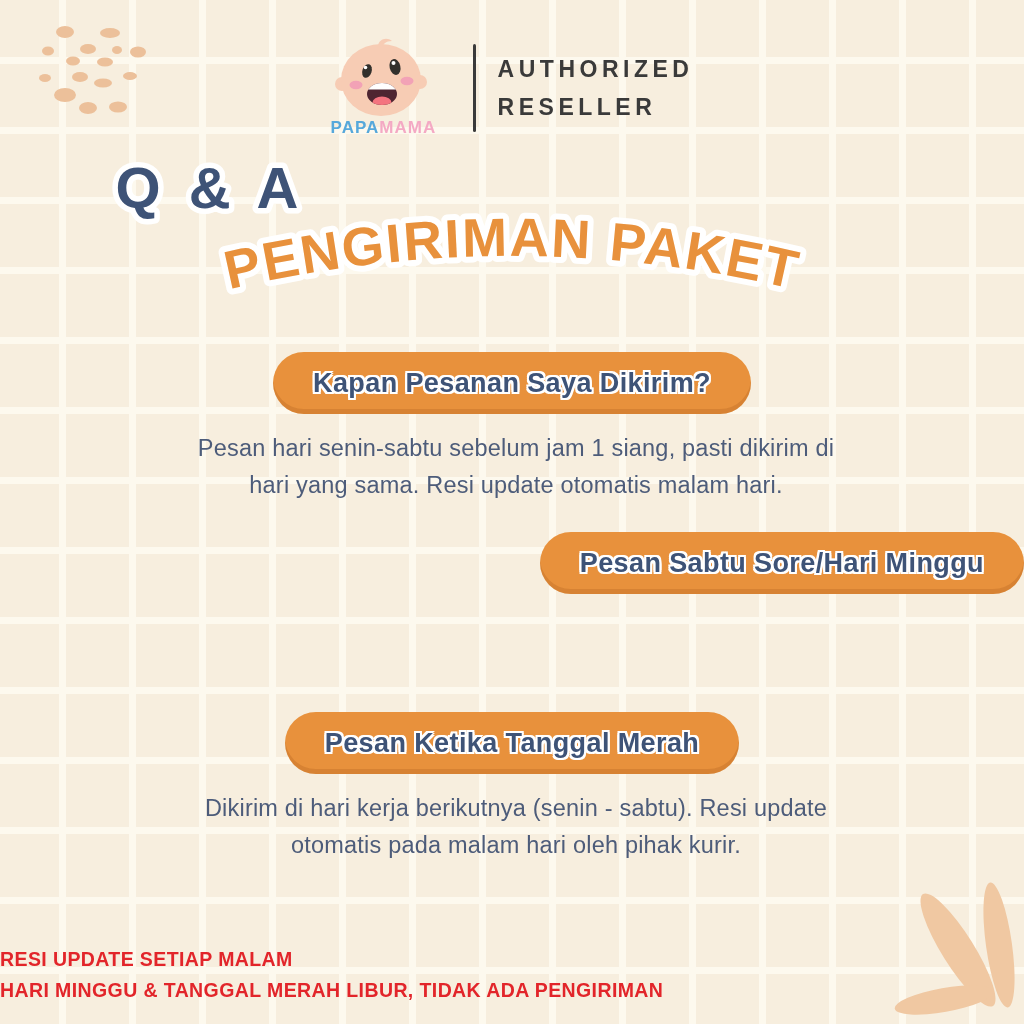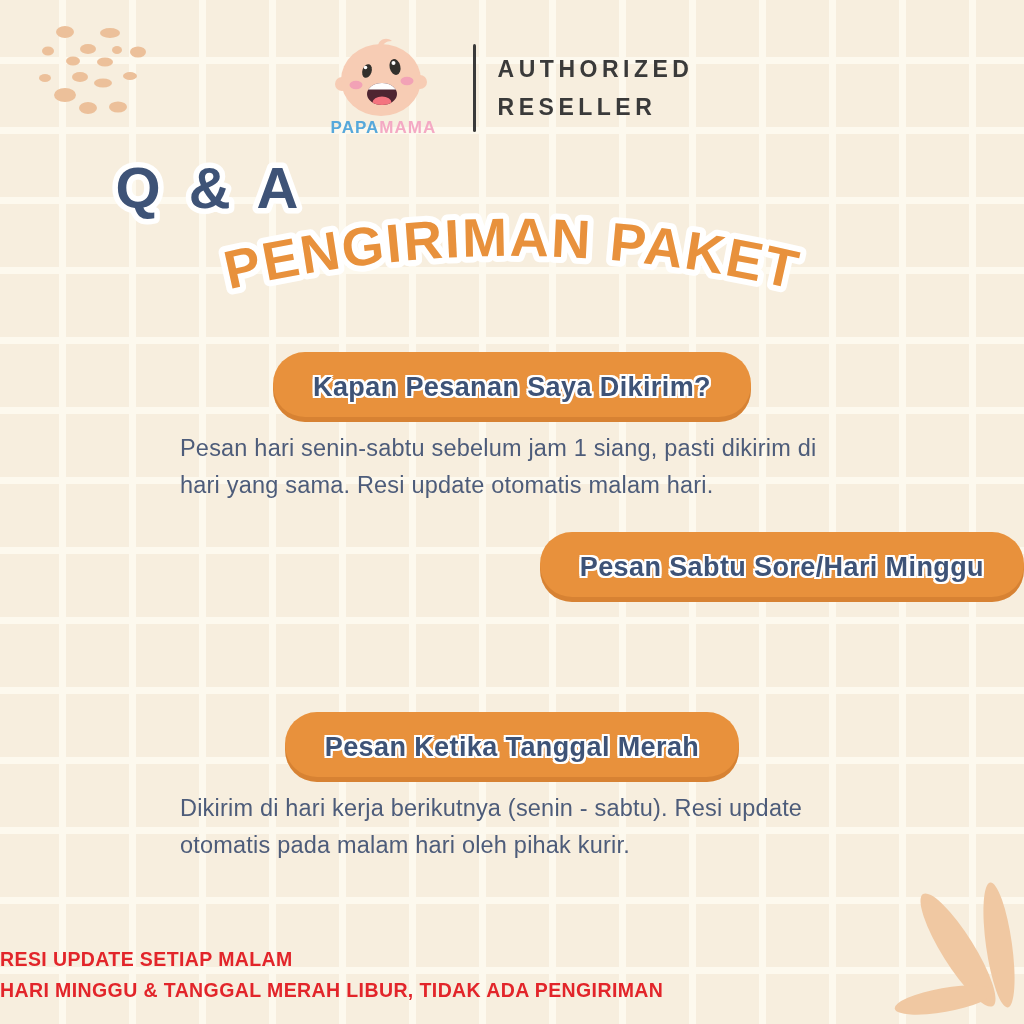--- a/index.html
+++ b/index.html
@@ -34,34 +34,34 @@
   
   .qa-title-wrap{position:absolute;top:148px;left:0;width:100%;}
   .arch-wrap{position:absolute;top:210px;left:50%;transform:translateX(-50%);}
   .qa-text{font:700 58px "Liberation Sans",sans-serif;letter-spacing:6px;
            fill:var(--navy);stroke:#fff;stroke-width:11px;stroke-linejoin:round;paint-order:stroke;}
   .arch-text{font:700 54px "Liberation Sans",sans-serif;letter-spacing:2px;
            fill:var(--accent-orange);stroke:#fff;stroke-width:12px;stroke-linejoin:round;paint-order:stroke;}
   
   .pill-row{position:absolute;left:0;width:100%;display:flex;justify-content:center;}
   .pill{
-    background:var(--accent-orange);border-radius:32px;height:70px;
+    background:var(--accent-orange);border-radius:32px;height:62px;
     display:flex;align-items:center;justify-content:center;padding:0 40px;
     box-shadow:inset 0 -5px 0 var(--pill-shadow);
   }
   .pill span{
     color:var(--navy);font-size:27px;font-weight:700;letter-spacing:0.4px;
     text-shadow:-2px -2px 0 #fff,2px -2px 0 #fff,-2px 2px 0 #fff,2px 2px 0 #fff,
                 -2px 0 0 #fff,2px 0 0 #fff,0 -2px 0 #fff,0 2px 0 #fff;
     white-space:nowrap;
   }
   
   .answer{
     position:absolute;left:180px;width:672px;color:var(--body-text);
-    font-size:23.5px;line-height:37px;letter-spacing:0.2px;
+    font-size:23.5px;line-height:37px;letter-spacing:0.2px;text-align:center;
   }
   .answer.justified{text-align:justify;}
   
   .footer{
     position:absolute;top:944px;left:0;width:100%;text-align:left;
     color:var(--alert-red);font-weight:700;font-size:19.5px;line-height:31px;letter-spacing:0.4px;
   }
 </style>
 </head>
 <body>

